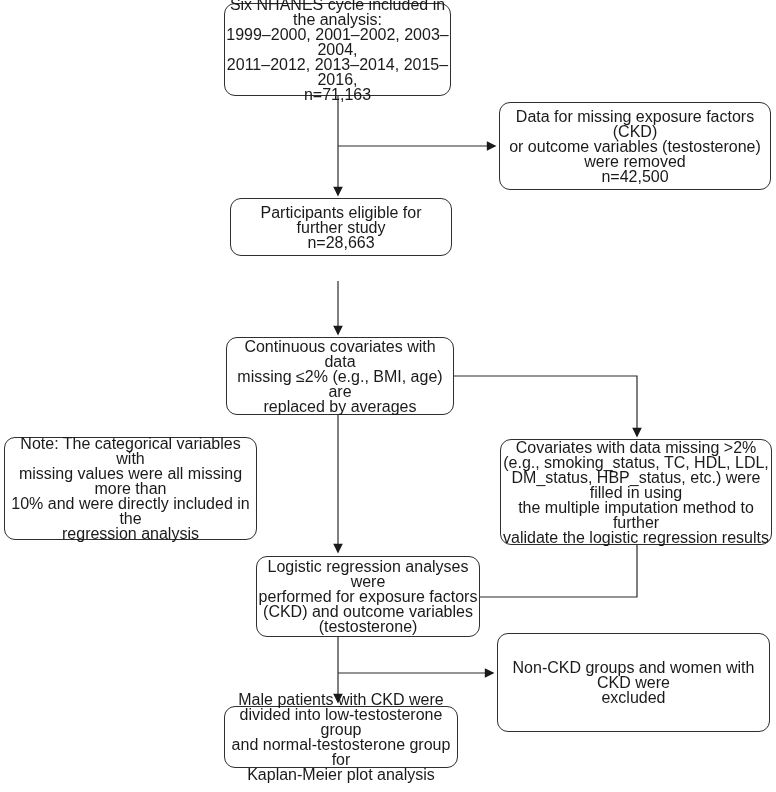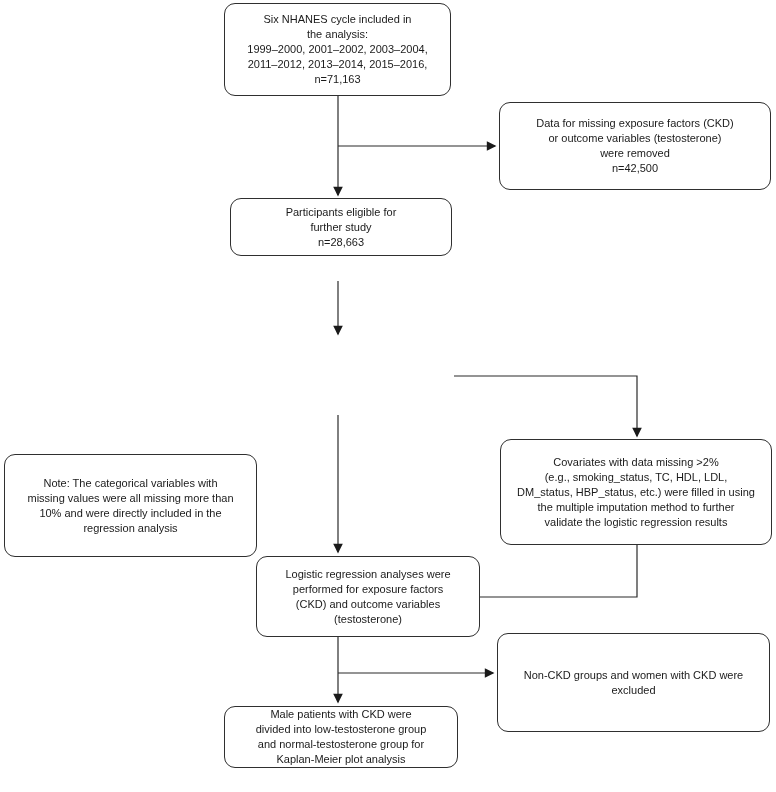--- a/index.html
+++ b/index.html
@@ -22,21 +22,21 @@
     width: 776px;
     height: 792px;
   }
   .node {
     position: absolute;
     box-sizing: border-box;
     border: 1.4px solid #2f2f2f;
     border-radius: 11px;
     background: #ffffff;
     color: #1a1a1a;
-    font-size: 11px;
+    font-size: 16px;
     line-height: 15px;
     text-align: center;
     white-space: pre-line;
     display: flex;
     align-items: center;
     justify-content: center;
     padding: 2px 0;
     overflow: visible;
   }
 </style>
@@ -71,22 +71,25 @@
 
   <div class="node" style="left:499px; top:102px; width:272px; height:88px;">Data for missing exposure factors (CKD)
 or outcome variables (testosterone)
 were removed
 n=42,500</div>
 
   <div class="node" style="left:230px; top:198px; width:222px; height:58px;">Participants eligible for
 further study
 n=28,663</div>
 
+  <div class="node" style="left:226px; top:337px; width:228px; height:78px;">Continuous covariates with data
+missing ≤2% (e.g., BMI, age) are
+replaced by averages</div>
 
-  <div class="node" style="left:4px; top:437px; width:253px; height:103px;margin-top:17px;">Note: The categorical variables with
+  <div class="node" style="left:4px; top:437px; width:253px; height:103px;">Note: The categorical variables with
 missing values were all missing more than
 10% and were directly included in the
 regression analysis</div>
 
   <div class="node" style="left:500px; top:439px; width:272px; height:106px;">Covariates with data missing &gt;2%
 (e.g., smoking_status, TC, HDL, LDL,
 DM_status, HBP_status, etc.) were filled in using
 the multiple imputation method to further
 validate the logistic regression results</div>
 

